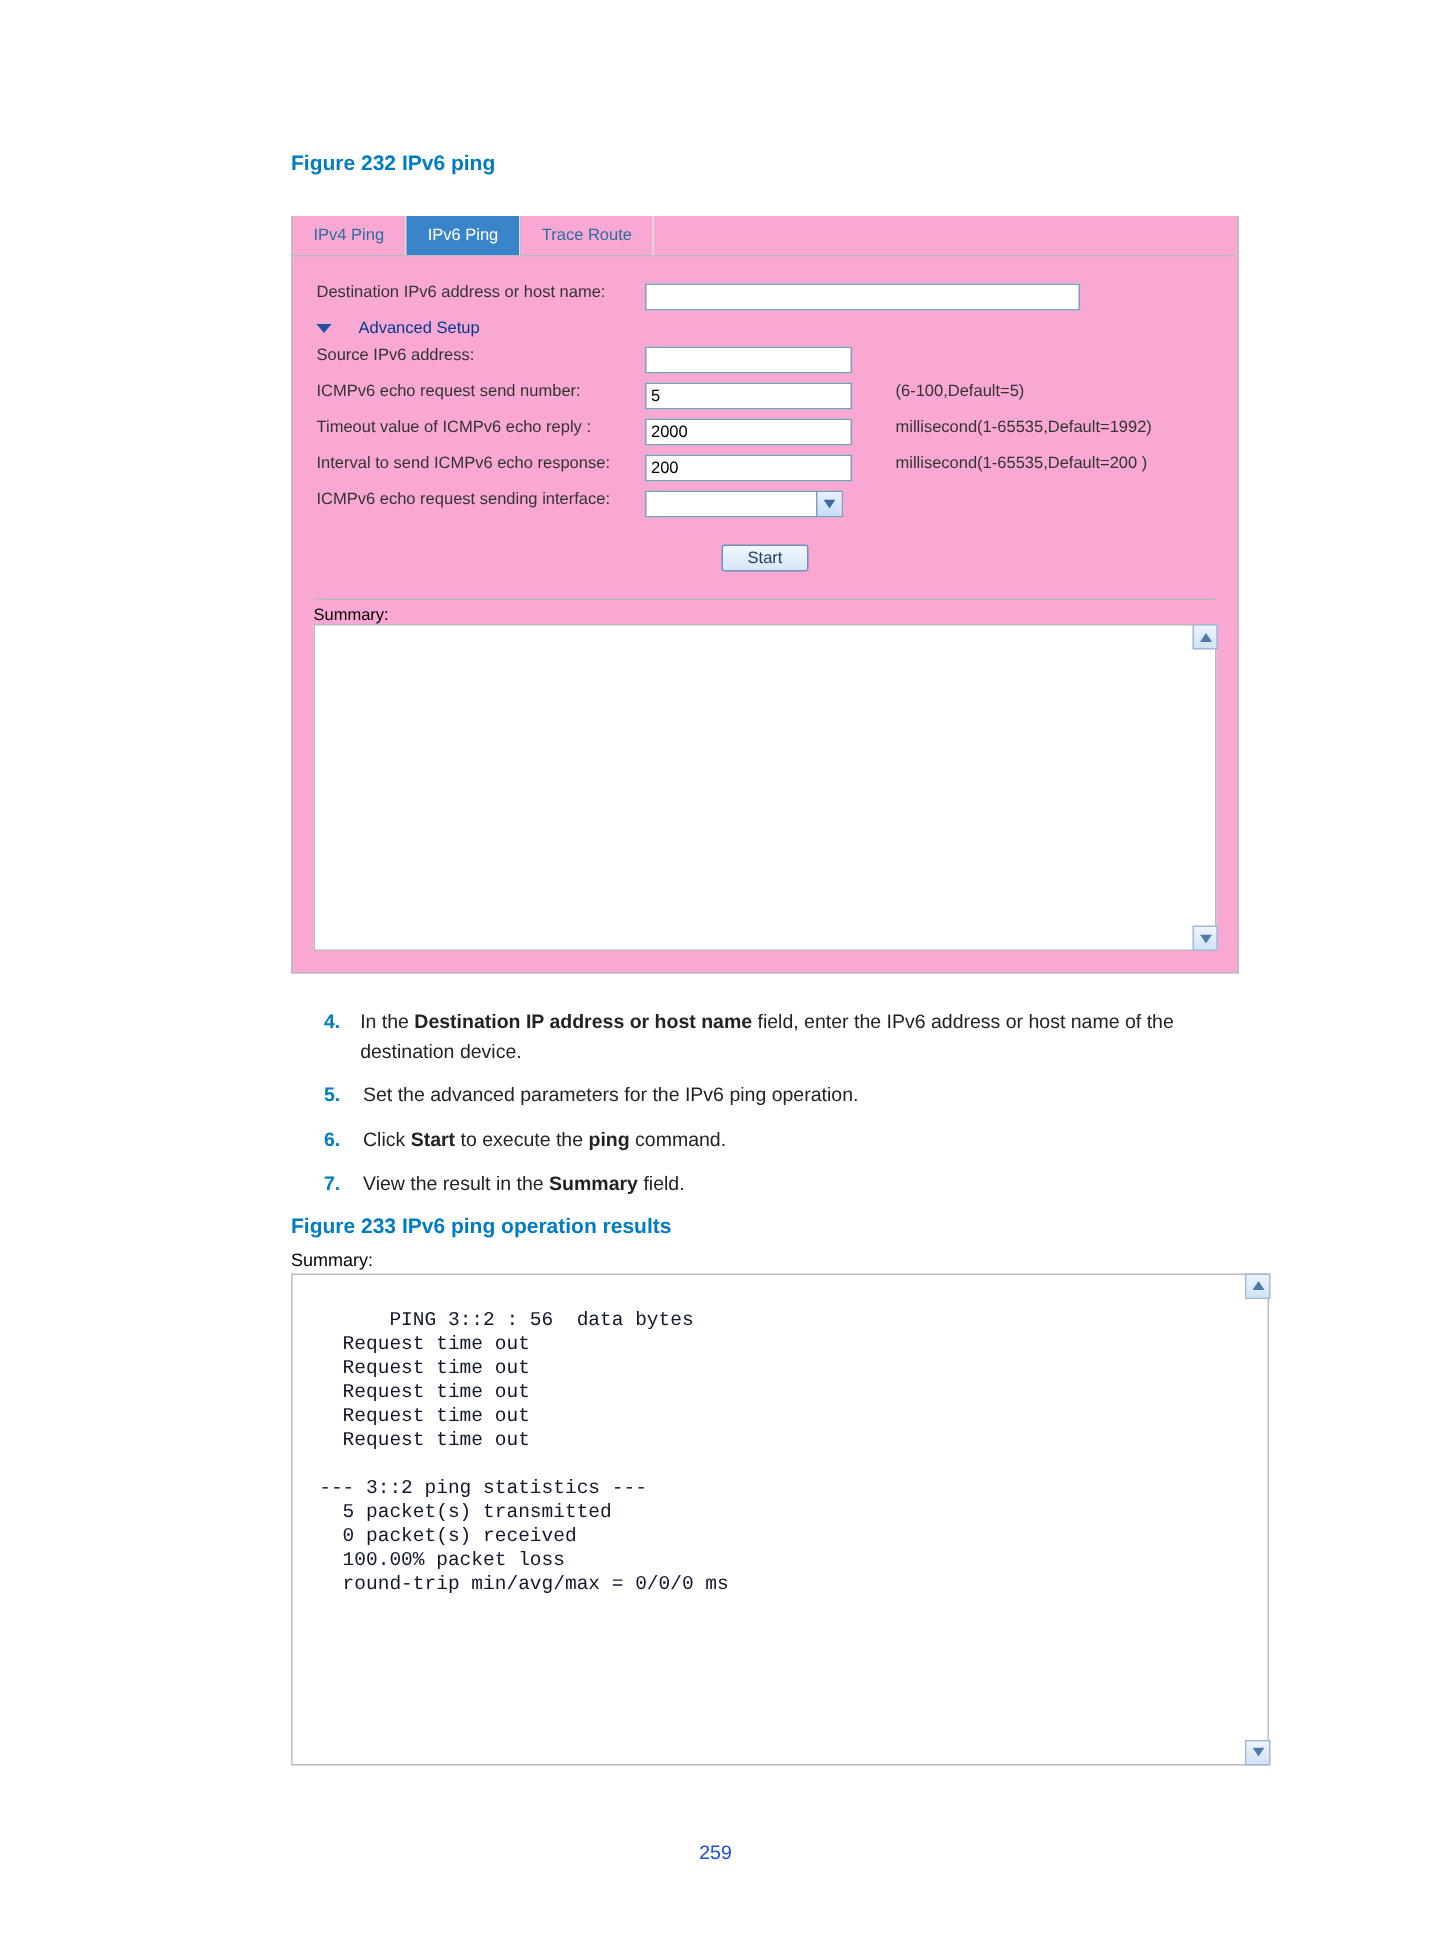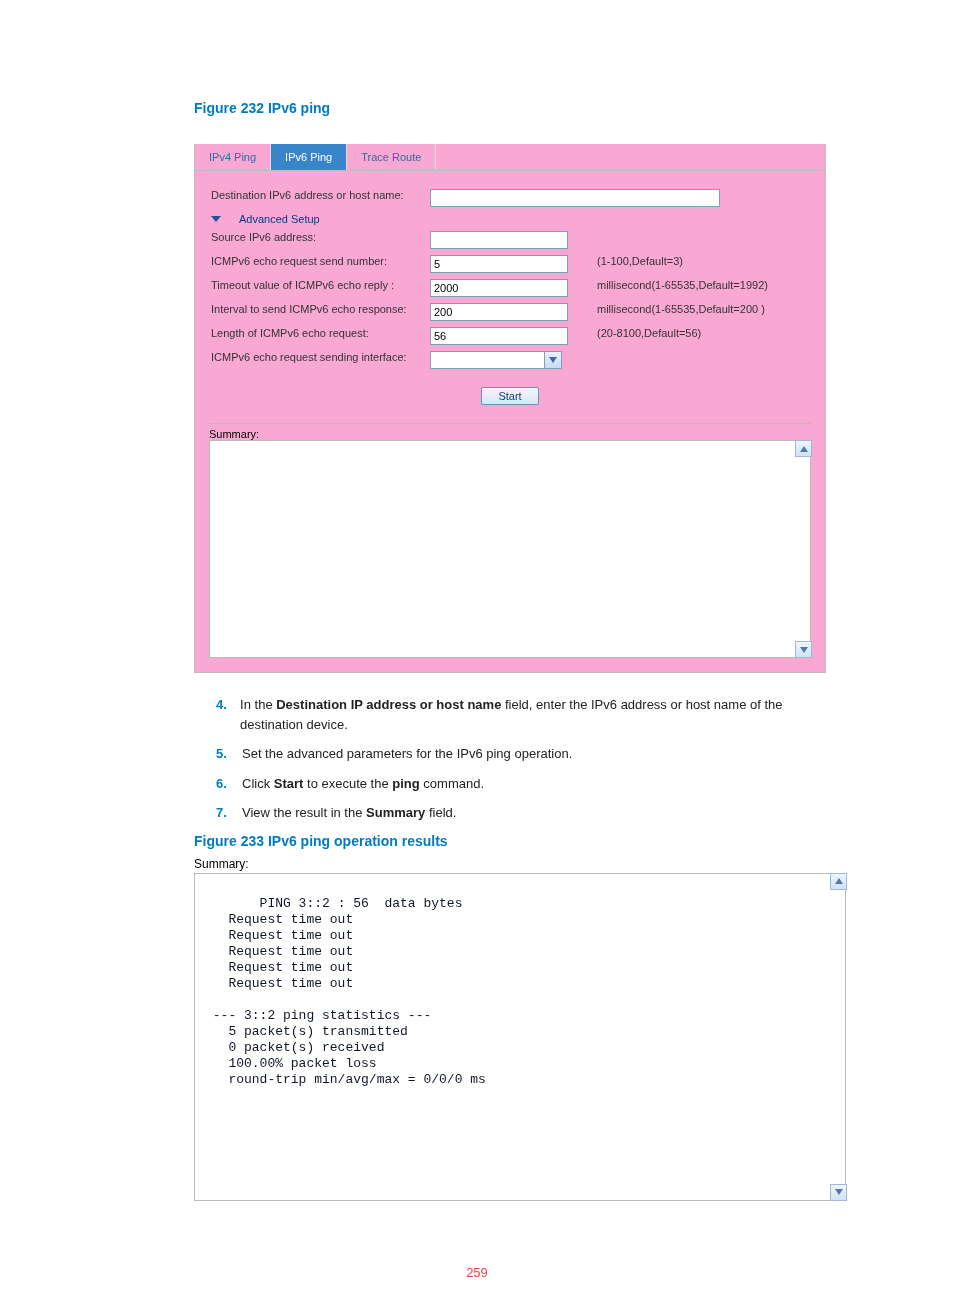--- a/index.html
+++ b/index.html
@@ -174,22 +174,22 @@
     font-size: 13px;
     color: #0f172a;
     white-space: pre;
     padding: 6px 18px 30px 10px;
     line-height: 16px;
     min-height: 290px;
   }
   .page-num {
     text-align: center;
     font-size: 13px;
-    color: #ef4444;
-    margin-top: 64px;
+    color: #1d4ed8;
+    margin-top: 50px;
   }
   .hr {
     border-top: 1px solid #b9b9b9;
     margin: 0 14px 4px 14px;
   }
 </style>
 </head>
 <body>
 
 <div class="page">
@@ -215,40 +215,35 @@
       </div>
 
       <div class="row">
         <span class="lbl">Source IPv6 address:</span>
         <input class="inp med" style="">
       </div>
 
       <div class="row">
         <span class="lbl">ICMPv6 echo request send number:</span>
         <input class="inp med" value="5" style="">
-        <span class="hint">(1-100,Default=3)</span>
+        <span class="hint">(6-100,Default=5)</span>
       </div>
 
       <div class="row">
         <span class="lbl">Timeout value of ICMPv6 echo reply :</span>
         <input class="inp med" value="2000" style="">
         <span class="hint">millisecond(1-65535,Default=1992)</span>
       </div>
 
       <div class="row">
         <span class="lbl">Interval to send ICMPv6 echo response:</span>
         <input class="inp med" value="200" style="">
         <span class="hint">millisecond(1-65535,Default=200 )</span>
       </div>
 
-      <div class="row">
-        <span class="lbl">Length of ICMPv6 echo request:</span>
-        <input class="inp med" value="56" style="">
-        <span class="hint">(20-8100,Default=56)</span>
-      </div>
 
       <div class="row">
         <span class="lbl">ICMPv6 echo request sending interface:</span>
         <div class="select">
           <div class="sbody"></div>
           <div class="sbtn">
             <svg viewBox="0 0 8 6">
                 <path d="M0 0 L8 0 L4 6 Z" fill="#3d6aa3"></path>
               </svg>
           </div>

